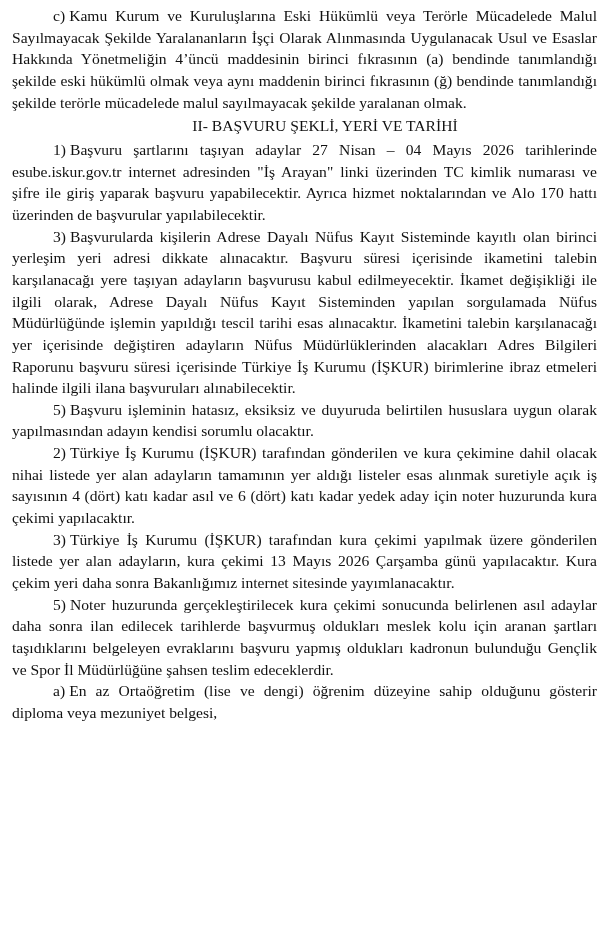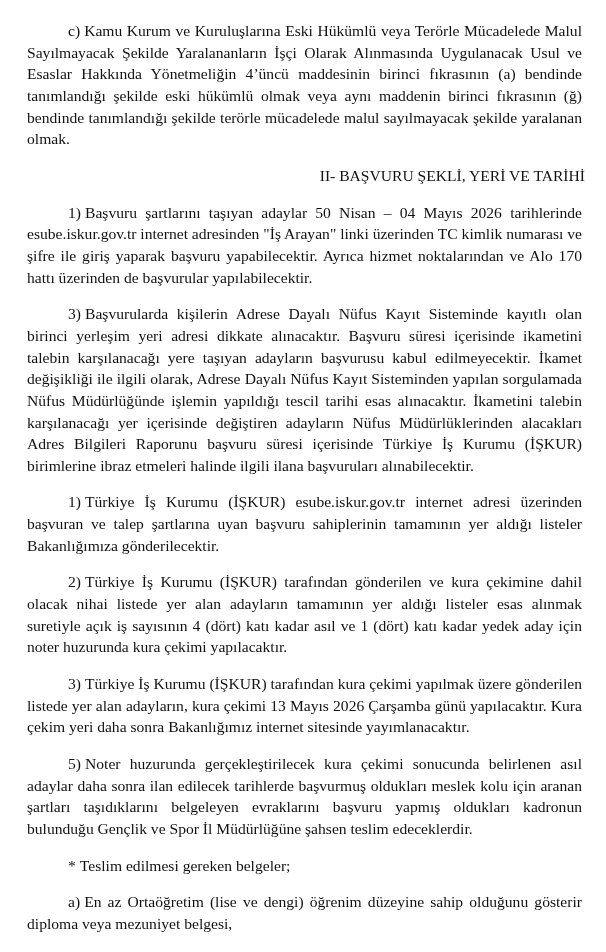--- a/index.html
+++ b/index.html
@@ -17,57 +17,56 @@
       position: absolute;
       left: 12px;
       top: 5px;
       width: 585px;
       font-family: "Liberation Serif", "DejaVu Serif", serif;
       font-size: 15.6px;
       line-height: 21.65px;
       color: #111111;
     }
     .para {
-      margin: 15px;
+      margin: 0;
       text-align: justify;
       text-indent: 41px;
       hyphens: none;
     }
     .heading {
-      margin: 12px;
+      margin: 2px;
       text-indent: 41px;
-      text-align: right;
+      text-align: center;
     }
     .num {
       margin-right: 4px;
     }
   </style>
 </head>
 <body>
 
 <div class="page">
 
   <p class="para"><span class="num">c)</span><span>Kamu Kurum ve Kuruluşlarına Eski Hükümlü veya Terörle Mücadelede Malul Sayılmayacak Şekilde Yaralananların İşçi Olarak Alınmasında Uygulanacak Usul ve Esaslar Hakkında Yönetmeliğin 4’üncü maddesinin birinci fıkrasının (a) bendinde tanımlandığı şekilde eski hükümlü olmak veya aynı maddenin birinci fıkrasının (ğ) bendinde tanımlandığı şekilde terörle mücadelede malul sayılmayacak şekilde yaralanan olmak.</span></p>
 
   <p class="heading">II- BAŞVURU ŞEKLİ, YERİ VE TARİHİ</p>
 
-  <p class="para"><span class="num">1)</span><span>Başvuru şartlarını taşıyan adaylar 50 Nisan – 04 Mayıs 2026 tarihlerinde esube.iskur.gov.tr internet adresinden "İş Arayan" linki üzerinden TC kimlik numarası ve şifre ile giriş yaparak başvuru yapabilecektir. Ayrıca hizmet noktalarından ve Alo 170 hattı üzerinden de başvurular yapılabilecektir.</span></p>
+  <p class="para"><span class="num">1)</span><span>Başvuru şartlarını taşıyan adaylar 27 Nisan – 04 Mayıs 2026 tarihlerinde esube.iskur.gov.tr internet adresinden "İş Arayan" linki üzerinden TC kimlik numarası ve şifre ile giriş yaparak başvuru yapabilecektir. Ayrıca hizmet noktalarından ve Alo 170 hattı üzerinden de başvurular yapılabilecektir.</span></p>
 
 
   <p class="para"><span class="num">3)</span><span>Başvurularda kişilerin Adrese Dayalı Nüfus Kayıt Sisteminde kayıtlı olan birinci yerleşim yeri adresi dikkate alınacaktır. Başvuru süresi içerisinde ikametini talebin karşılanacağı yere taşıyan adayların başvurusu kabul edilmeyecektir. İkamet değişikliği ile ilgili olarak, Adrese Dayalı Nüfus Kayıt Sisteminden yapılan sorgulamada Nüfus Müdürlüğünde işlemin yapıldığı tescil tarihi esas alınacaktır. İkametini talebin karşılanacağı yer içerisinde değiştiren adayların Nüfus Müdürlüklerinden alacakları Adres Bilgileri Raporunu başvuru süresi içerisinde Türkiye İş Kurumu (İŞKUR) birimlerine ibraz etmeleri halinde ilgili ilana başvuruları alınabilecektir.</span></p>
 
 
+  <p class="para"><span class="num">5)</span><span>Başvuru işleminin hatasız, eksiksiz ve duyuruda belirtilen hususlara uygun olarak yapılmasından adayın kendisi sorumlu olacaktır.</span></p>
 
 
-  <p class="para"><span class="num">1)</span><span>Türkiye İş Kurumu (İŞKUR) esube.iskur.gov.tr internet adresi üzerinden başvuran ve talep şartlarına uyan başvuru sahiplerinin tamamının yer aldığı listeler Bakanlığımıza gönderilecektir.</span></p>
 
-  <p class="para"><span class="num">2)</span><span>Türkiye İş Kurumu (İŞKUR) tarafından gönderilen ve kura çekimine dahil olacak nihai listede yer alan adayların tamamının yer aldığı listeler esas alınmak suretiyle açık iş sayısının 4 (dört) katı kadar asıl ve 1 (dört) katı kadar yedek aday için noter huzurunda kura çekimi yapılacaktır.</span></p>
+  <p class="para"><span class="num">2)</span><span>Türkiye İş Kurumu (İŞKUR) tarafından gönderilen ve kura çekimine dahil olacak nihai listede yer alan adayların tamamının yer aldığı listeler esas alınmak suretiyle açık iş sayısının 4 (dört) katı kadar asıl ve 6 (dört) katı kadar yedek aday için noter huzurunda kura çekimi yapılacaktır.</span></p>
 
   <p class="para"><span class="num">3)</span><span>Türkiye İş Kurumu (İŞKUR) tarafından kura çekimi yapılmak üzere gönderilen listede yer alan adayların, kura çekimi 13 Mayıs 2026 Çarşamba günü yapılacaktır. Kura çekim yeri daha sonra Bakanlığımız internet sitesinde yayımlanacaktır.</span></p>
 
 
   <p class="para"><span class="num">5)</span><span>Noter huzurunda gerçekleştirilecek kura çekimi sonucunda belirlenen asıl adaylar daha sonra ilan edilecek tarihlerde başvurmuş oldukları meslek kolu için aranan şartları taşıdıklarını belgeleyen evraklarını başvuru yapmış oldukları kadronun bulunduğu Gençlik ve Spor İl Müdürlüğüne şahsen teslim edeceklerdir.</span></p>
 
-  <p class="para"><span class="num">*</span><span>Teslim edilmesi gereken belgeler;</span></p>
 
   <p class="para"><span class="num">a)</span><span>En az Ortaöğretim (lise ve dengi) öğrenim düzeyine sahip olduğunu gösterir diploma veya mezuniyet belgesi,</span></p>
 
 </div>
 
 </body></html>

